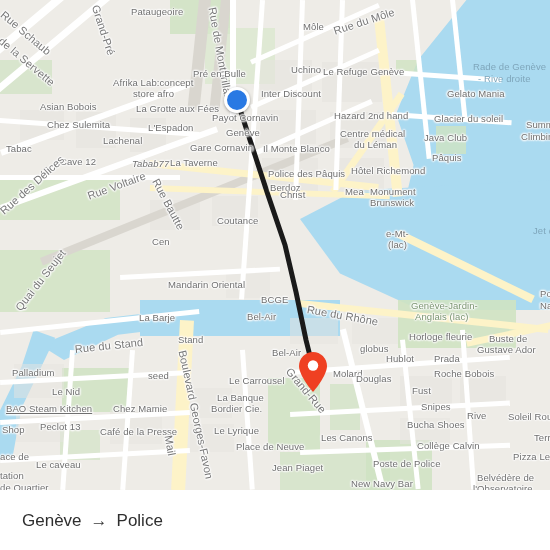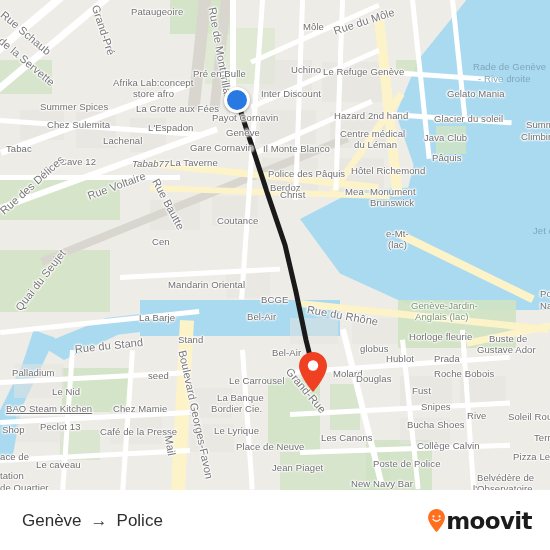--- a/index.html
+++ b/index.html
@@ -227,21 +227,21 @@
         <div class="maplabel street" style="left: 95px; top: 0px; transform: rotate(72deg);">Grand-Pré</div>
         <div class="maplabel water-label" style="left: 473px; top: 61px;">Rade de Genève</div>
         <div class="maplabel water-label" style="left: 478px; top: 73px;">- Rive droite</div>
         <div class="maplabel street" style="left: 0px; top: 34px; transform: rotate(40deg);">de la Servette</div>
         <div class="maplabel poi" style="left: 113px; top: 77px;">Afrika Lab:concept</div>
         <div class="maplabel poi" style="left: 133px; top: 88px;">store afro</div>
         <div class="maplabel poi" style="left: 193px; top: 68px;">Pré en Bulle</div>
         <div class="maplabel poi" style="left: 291px; top: 64px;">Uchino</div>
         <div class="maplabel poi" style="left: 323px; top: 66px;">Le Refuge Genève</div>
         <div class="maplabel poi" style="left: 447px; top: 88px;">Gelato Mania</div>
-        <div class="maplabel poi" style="left: 40px; top: 101px;">Summer Spices</div>
+        <div class="maplabel poi" style="left: 40px; top: 101px;">Asian Bobois</div>
         <div class="maplabel poi" style="left: 136px; top: 103px;">La Grotte aux Fées</div>
         <div class="maplabel poi" style="left: 261px; top: 88px;">Inter Discount</div>
         <div class="maplabel poi" style="left: 434px; top: 113px;">Glacier du soleil</div>
         <div class="maplabel poi" style="left: 148px; top: 122px;">L'Espadon</div>
         <div class="maplabel poi" style="left: 47px; top: 119px;">Chez Sulemita</div>
         <div class="maplabel poi" style="left: 334px; top: 110px;">Hazard 2nd hand</div>
         <div class="maplabel poi" style="left: 424px; top: 132px;">Java Club</div>
         <div class="maplabel poi" style="left: 526px; top: 119px;">Summer</div>
         <div class="maplabel poi" style="left: 521px; top: 131px;">Climbing</div>
         <div class="maplabel poi" style="left: 103px; top: 135px;">Lachenal</div>
@@ -341,26 +341,15 @@
 
   </div>
 
   <div id="footer">
     <div id="route-summary">
       <span>Genève</span>
       <span class="arrow">→</span>
       <span>Police</span>
     </div>
 
-    <div id="moovit-logo">
-      <span style="display:inline-block;line-height:0;">
-        <svg viewBox="0 0 22 30" width="17" height="23">
-          <path d="M11 0 C4.9 0 0 4.9 0 11 C0 19 11 30 11 30 C11 30 22 19 22 11 C22 4.9 17.1 0 11 0 Z" fill="#ff6f1e"></path>
-          <circle cx="7" cy="9.5" r="1.5" fill="#ffffff"></circle>
-          <circle cx="15" cy="9.5" r="1.5" fill="#ffffff"></circle>
-          <path d="M6.5 13.5 Q11 18.5 15.5 13.5" stroke="#ffffff" stroke-width="1.8" fill="none" stroke-linecap="round"></path>
-        </svg>
-      </span>
-      <span class="wordmark">moovit</span>
-    </div>
   </div>
 
 </div>
 
 </body></html>

